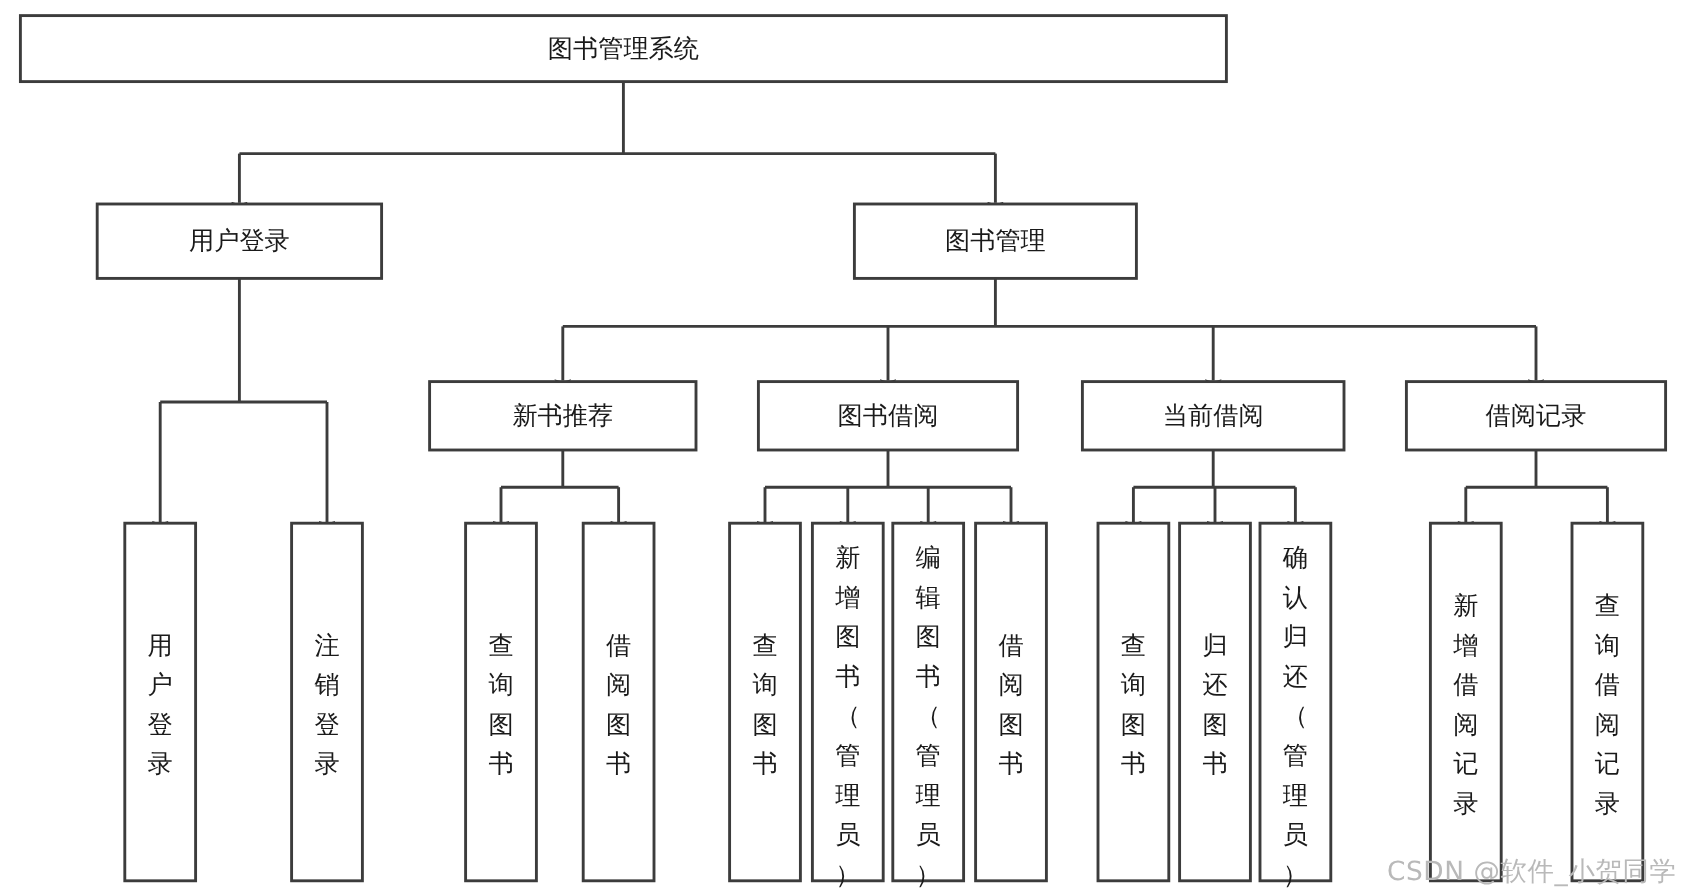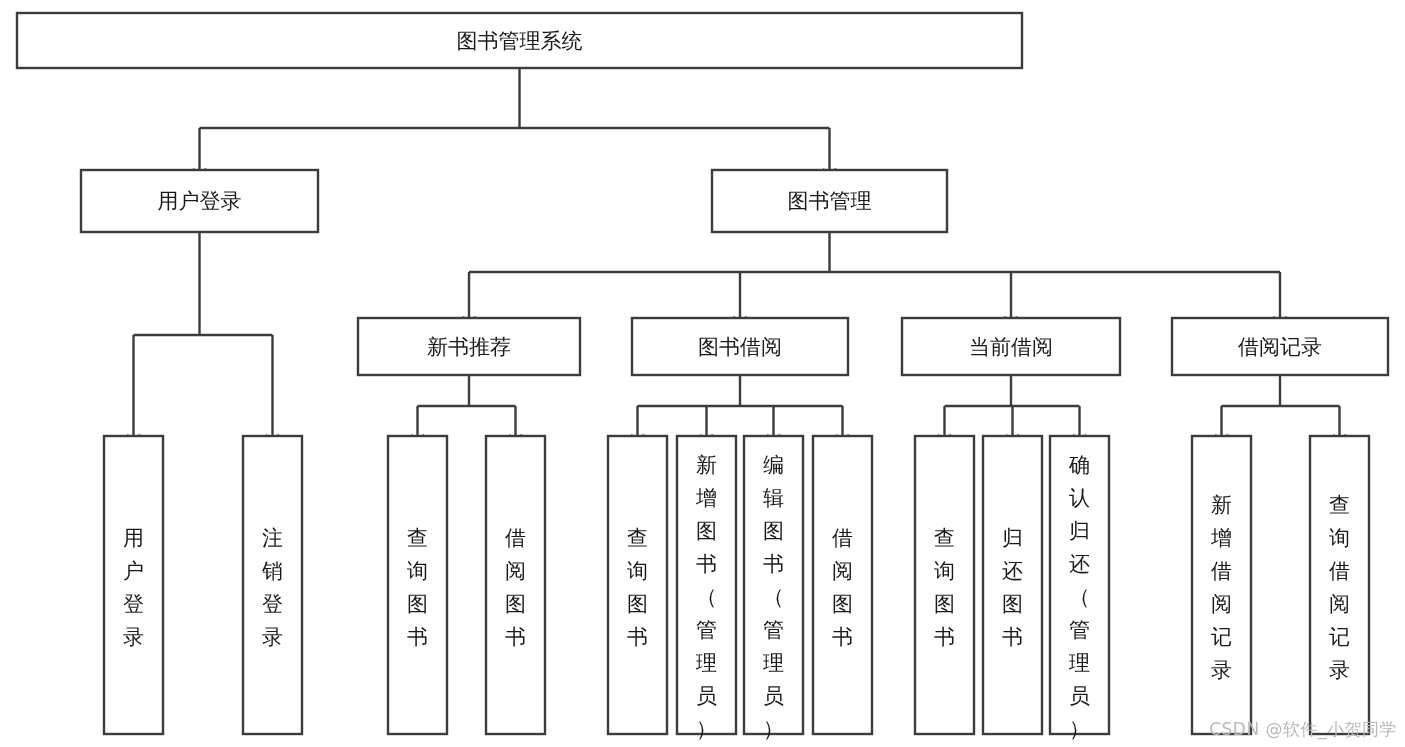--- a/index.html
+++ b/index.html
@@ -53,21 +53,21 @@
     font-family: "DejaVu Sans", "Liberation Sans", sans-serif;
     font-size: 21px;
     fill: #1a1a1a;
     text-anchor: middle;
   }
   .watermark-text {
     position: absolute;
     right: 8px;
     bottom: 6px;
     font-family: "DejaVu Sans", "Liberation Sans", sans-serif;
-    font-size: 17px;
+    font-size: 22px;
     color: #b9b9b9;
     white-space: nowrap;
     letter-spacing: 0.5px;
   }
 </style>
 </head>
 <body>
 
 <div id="diagram-root">
   <svg class="diagram-svg" viewBox="0 0 1405 747" xmlns="http://www.w3.org/2000/svg">

